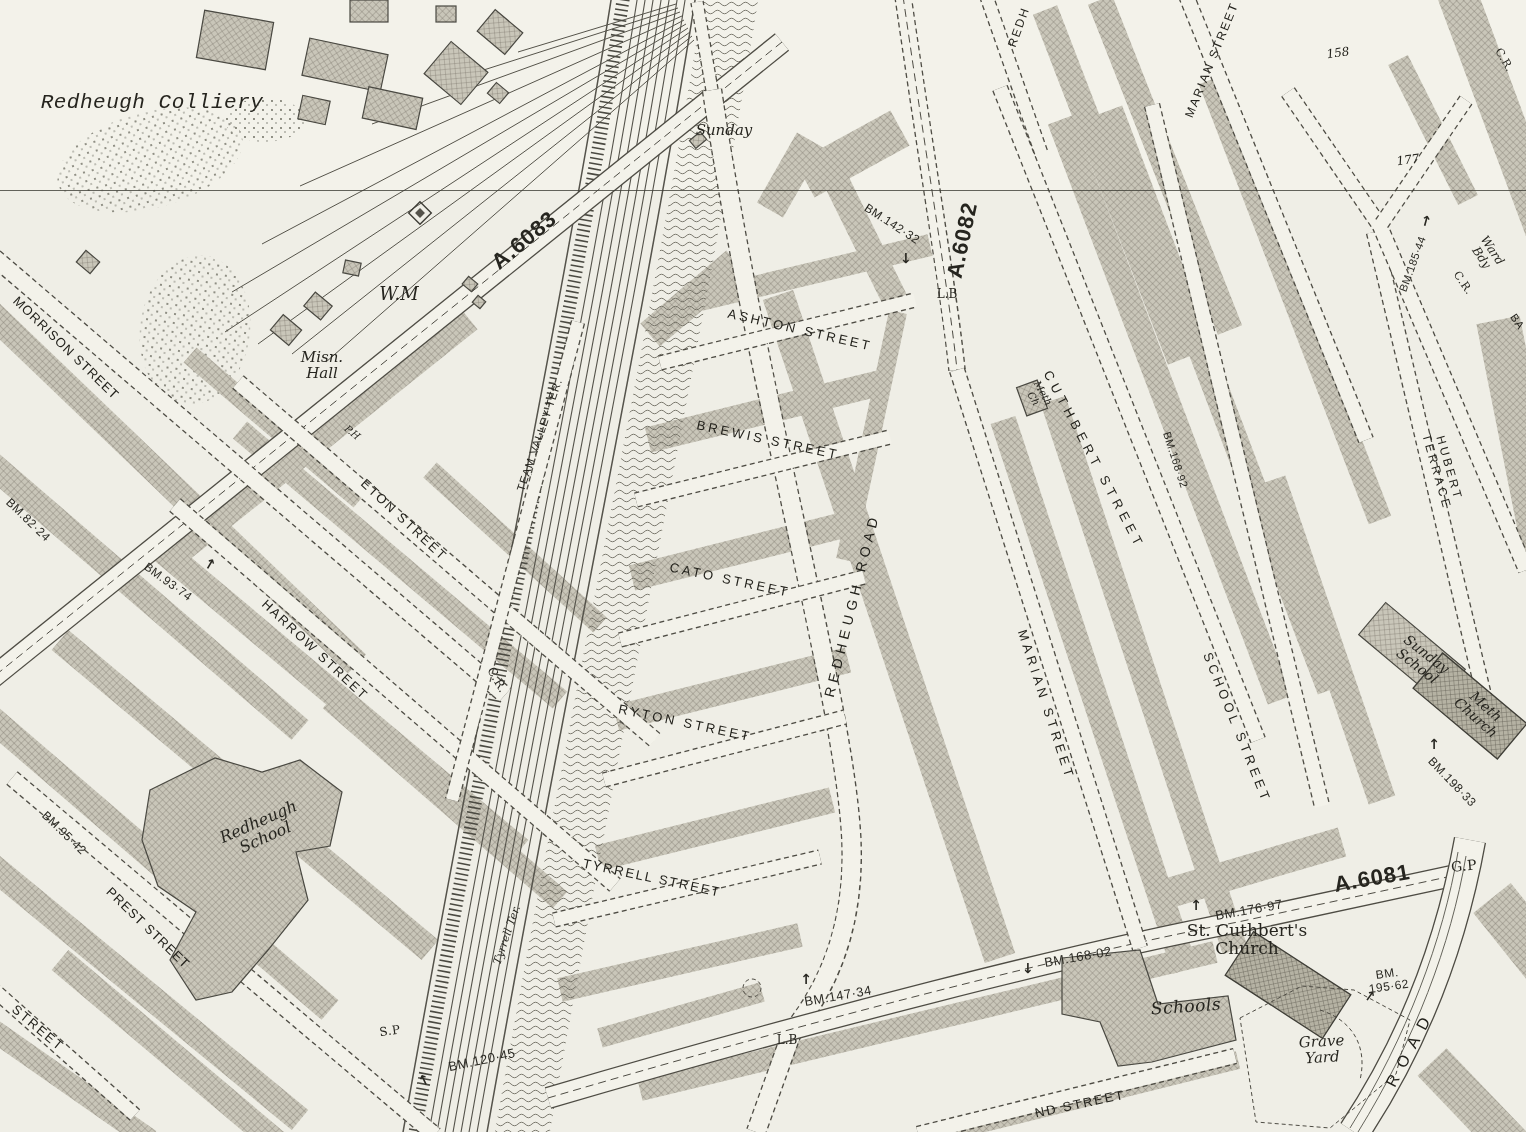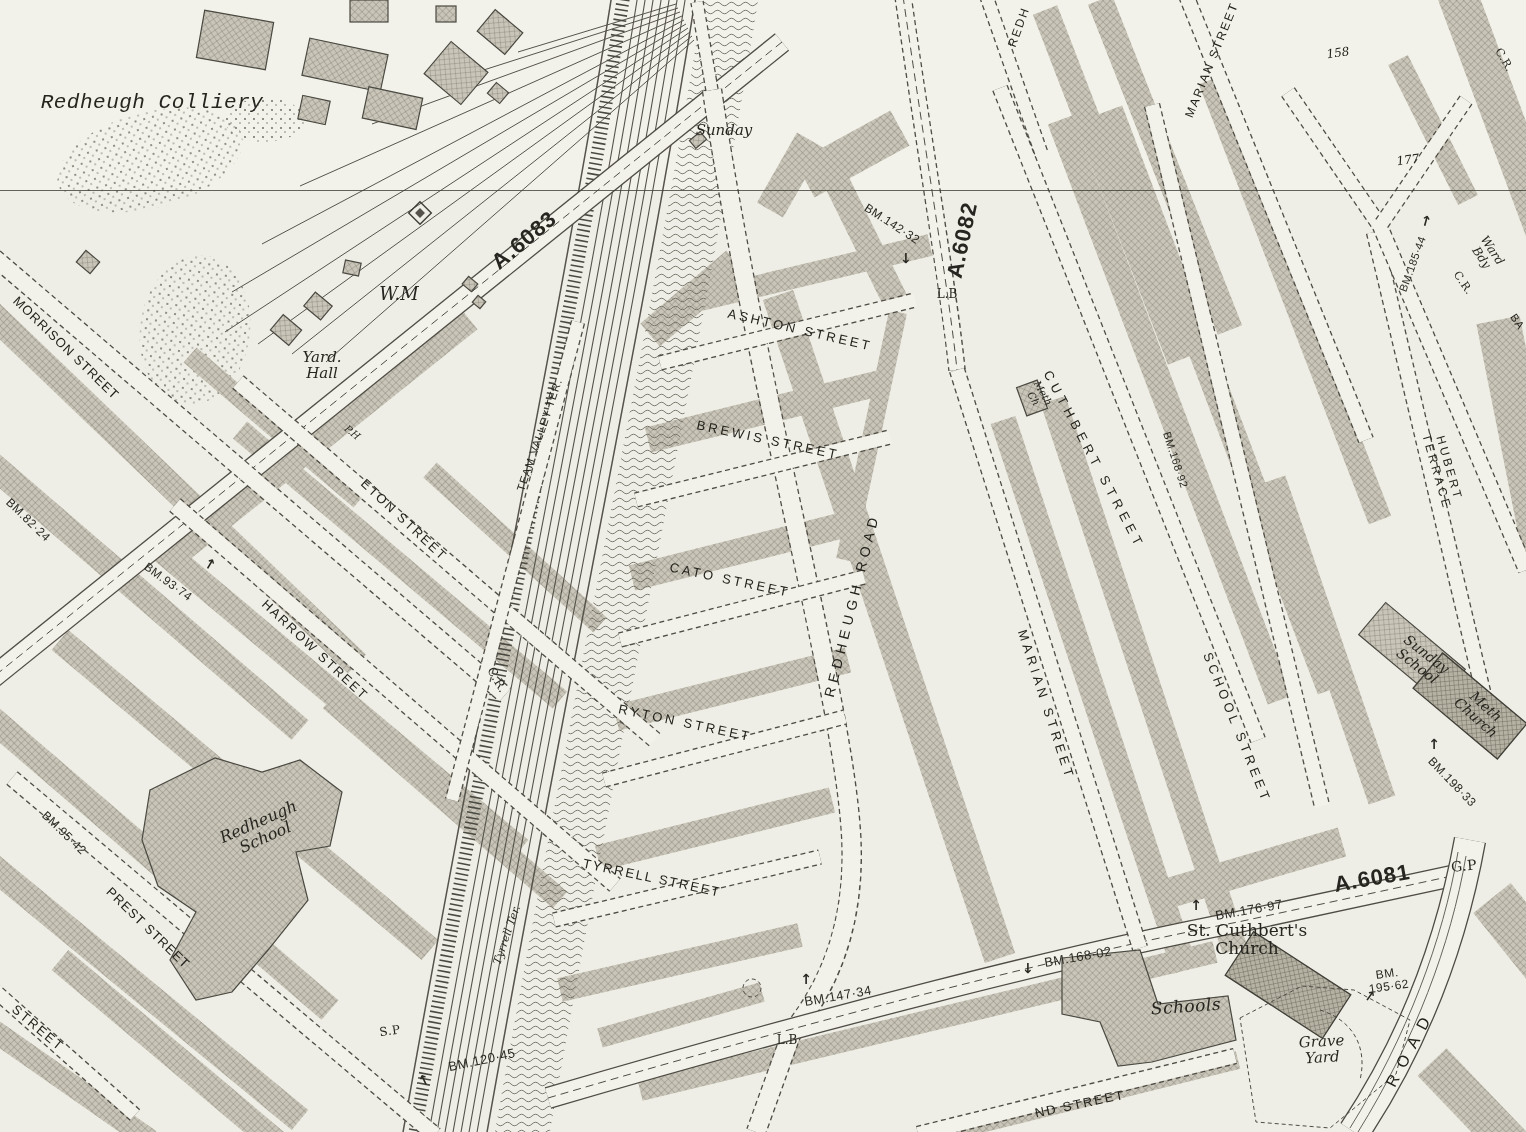--- a/index.html
+++ b/index.html
@@ -233,21 +233,21 @@
       <circle cx="752" cy="988" r="9" class="dsh"></circle>
       <path class="rl" stroke-width="0.9" d="M1458,852 C1443,940 1407,1036 1350,1128"></path>
       <path class="rl" stroke-width="0.9" d="M1466,856 C1451,944 1415,1040 1358,1132"></path>
     </g>
   </svg>
 
   <div id="labels">
       <div class="lbl ser" style="left: 152px; top: 103px; --r: 0deg; font-size: 21px; letter-spacing: 0.5px; font-family: Liberation Mono, monospace;">Redheugh Colliery</div>
       <div class="lbl ser" style="left: 724px; top: 131px; --r: 0deg; font-size: 15px; letter-spacing: 0px;">Sunday</div>
       <div class="lbl ser" style="left: 399px; top: 266px; --r: 0deg; font-size: 18px; letter-spacing: 0px; margin-top: 28px;">W.M</div>
-      <div class="lbl ser" style="left: 322px; top: 366px; --r: 0deg; font-size: 15px; letter-spacing: 0px;">Yard.
+      <div class="lbl ser" style="left: 322px; top: 366px; --r: 0deg; font-size: 15px; letter-spacing: 0px;">Misn.
 Hall</div>
       <div class="lbl ser" style="left: 352px; top: 433px; --r: 40deg; font-size: 10px; letter-spacing: 0px;">P.H</div>
       <div class="lbl ar" style="left: 524px; top: 240px; --r: -40deg; font-size: 22px; letter-spacing: 1px;">A.6083</div>
       <div class="lbl ar" style="left: 962px; top: 240px; --r: -78deg; font-size: 22px; letter-spacing: 1px;">A.6082</div>
       <div class="lbl ar" style="left: 1372px; top: 878px; --r: -10deg; font-size: 22px; letter-spacing: 1px;">A.6081</div>
       <div class="lbl rom" style="left: 1464px; top: 866px; --r: -5deg; font-size: 14px; letter-spacing: 0.5px;">G.P</div>
       <div class="lbl bm" style="left: 892px; top: 224px; --r: 33deg; font-size: 12px; letter-spacing: 0.5px;">BM.142·32</div>
       <div class="lbl rom" style="left: 947px; top: 294px; --r: 0deg; font-size: 12px; letter-spacing: 0px;">L.B</div>
       <div class="lbl st" style="left: 66px; top: 348px; --r: 44deg; font-size: 13px; letter-spacing: 1px;">MORRISON STREET</div>
       <div class="lbl bm" style="left: 28px; top: 520px; --r: 44deg; font-size: 12px; letter-spacing: 0.5px;">BM.82·24</div>

